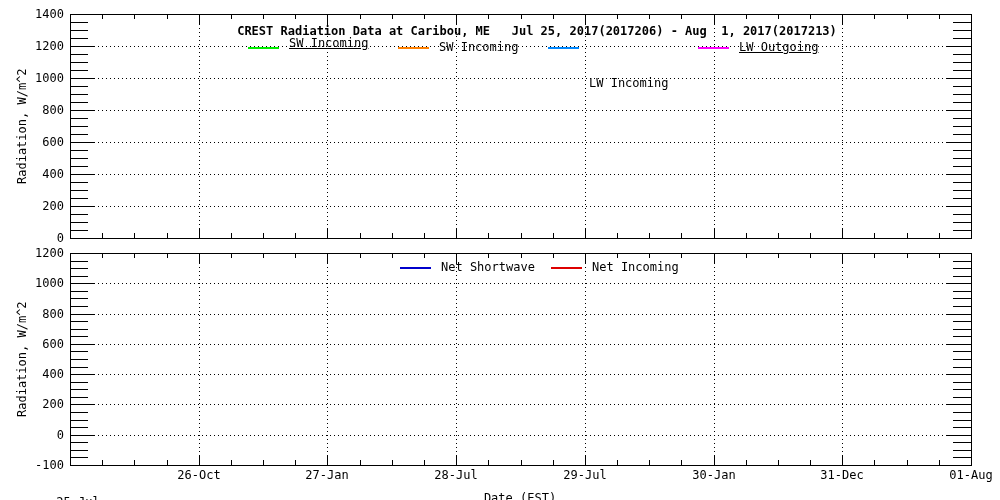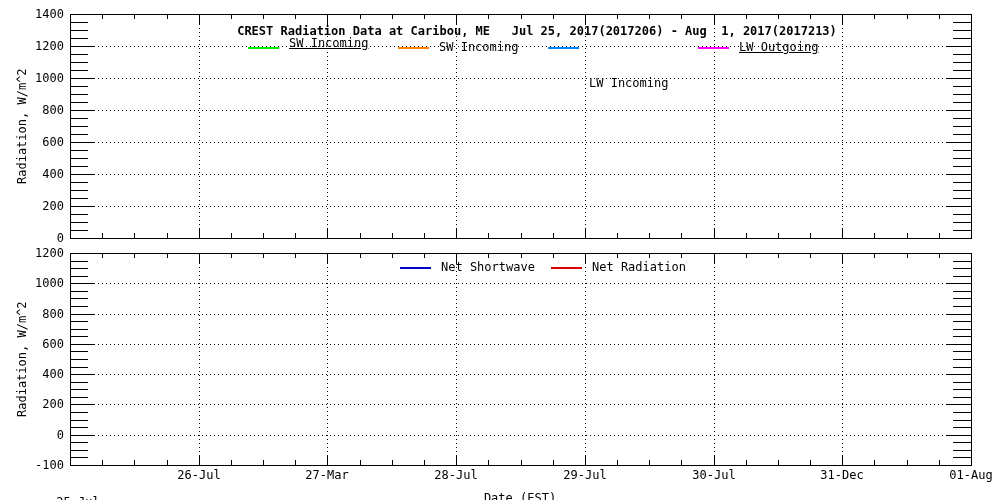--- a/index.html
+++ b/index.html
@@ -324,25 +324,25 @@
       <span class="abs legend-label" style="left: 739px; top: 40px; text-decoration: underline;">LW Outgoing</span>
       <span class="abs y-tick-label" style="top: 458px;">-100</span>
       <span class="abs y-tick-label" style="top: 428px;">0</span>
       <span class="abs y-tick-label" style="top: 397px;">200</span>
       <span class="abs y-tick-label" style="top: 367px;">400</span>
       <span class="abs y-tick-label" style="top: 337px;">600</span>
       <span class="abs y-tick-label" style="top: 307px;">800</span>
       <span class="abs y-tick-label" style="top: 276px;">1000</span>
       <span class="abs y-tick-label" style="top: 246px;">1200</span>
       <span class="abs x-tick-label" style="left: 38px; margin-top: 27px;">25-Jul</span>
-      <span class="abs x-tick-label" style="left: 159px;">26-Jul</span>
-      <span class="abs x-tick-label" style="left: 287px;">27-Mar</span>
+      <span class="abs x-tick-label" style="left: 159px;">26-Oct</span>
+      <span class="abs x-tick-label" style="left: 287px;">27-Jan</span>
       <span class="abs x-tick-label" style="left: 416px;">28-Jul</span>
       <span class="abs x-tick-label" style="left: 545px;">29-Jul</span>
-      <span class="abs x-tick-label" style="left: 674px;">30-Jul</span>
+      <span class="abs x-tick-label" style="left: 674px;">30-Jan</span>
       <span class="abs x-tick-label" style="left: 802px;">31-Dec</span>
       <span class="abs x-tick-label" style="left: 931px;">01-Aug</span>
       <span class="abs legend-line" style="left: 400px; top: 267px; width: 31px; background: rgb(0, 0, 204);"></span>
       <span class="abs legend-label" style="left: 441px; top: 260px;">Net Shortwave</span>
       <span class="abs legend-line" style="left: 551px; top: 267px; width: 31px; background: rgb(221, 0, 0);"></span>
-      <span class="abs legend-label" style="left: 592px; top: 260px;">Net Radiation</span>
+      <span class="abs legend-label" style="left: 592px; top: 260px;">Net Incoming</span>
     </div>
 </div>
 
 </body></html>

